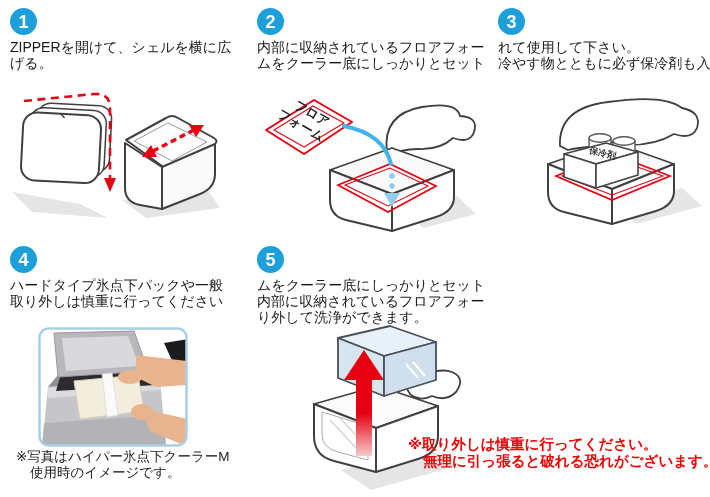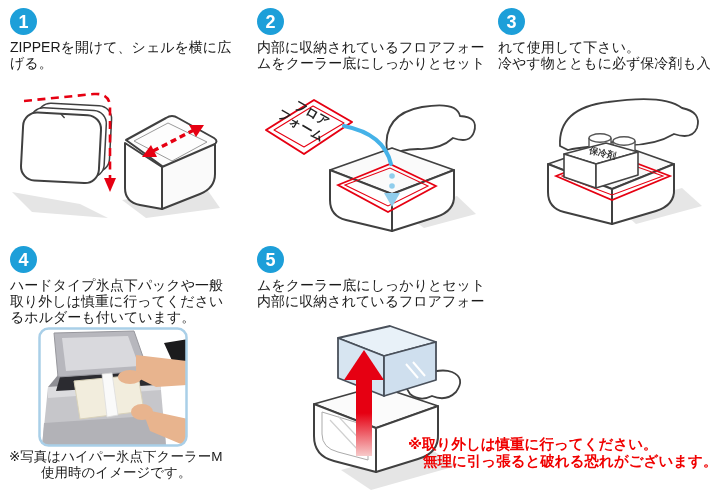--- a/index.html
+++ b/index.html
@@ -34,21 +34,21 @@
   }
   .step-text div { white-space: nowrap; }
   .illus { position: absolute; }
   .note {
     position: absolute;
     font-size: 13.5px;
     line-height: 16px;
     color: #1a1a1a;
   }
   .note div { white-space: nowrap; }
-  .note .indent { margin-left: 32px; }
+  .note .indent { margin-left: 14px; }
   .warning {
     position: absolute;
     font-size: 14.5px;
     line-height: 16.5px;
     font-weight: bold;
     color: #f00000;
   }
   .warning div { white-space: nowrap; }
   .warning .indent { margin-left: 15px; }
   svg text {
@@ -175,21 +175,20 @@
       <polygon points="72,76 114,64 114,87 72,100"></polygon>
     </g>
     <text transform="translate(78,68) rotate(13)" text-anchor="middle" font-size="9" font-weight="bold" fill="#333333">保冷剤</text>
   </svg>
 
   <div class="step" style="left:10px; top:246px;">
     <div class="badge">4</div>
     <div class="step-text">
       <div>ハードタイプ氷点下パックや一般</div>
       <div>取り外しは慎重に行ってください</div>
-      <div>るホルダーも付いています。</div>
     </div>
   </div>
 
   <svg class="illus" style="left:38px; top:327px;" width="150" height="120" viewBox="0 0 150 120">
     <defs>
       <clipPath id="photoClip">
           <rect x="1.5" y="1.5" width="147" height="117" rx="9"></rect>
         </clipPath>
     </defs>
     <rect x="1.5" y="1.5" width="147" height="117" rx="9" fill="#ffffff"></rect>
@@ -212,30 +211,31 @@
       <polygon points="126,16 150,12 150,42 136,38" fill="#1b1b1d"></polygon>
 
       <polygon points="98,28 150,34 150,58 118,60 98,50" fill="#e8b48e"></polygon>
       <ellipse cx="92" cy="50" rx="12" ry="7" fill="#e8b48e"></ellipse>
       <polygon points="104,82 150,92 150,120 112,104" fill="#e8b48e"></polygon>
       <ellipse cx="104" cy="85" rx="11" ry="8" fill="#e8b48e"></ellipse>
     </g>
     <rect x="1.5" y="1.5" width="147" height="117" rx="9" fill="none" stroke="#a9cfe8" stroke-width="2.5"></rect>
   </svg>
 
-  <div class="note" style="left:9px; top:449px;">
+  <div class="note" style="left:16px; top:449px;">
     <div>※写真はハイパー氷点下クーラーM</div>
     <div class="indent">使用時のイメージです。</div>
   </div>
 
   <div class="step" style="left:257px; top:246px;">
     <div class="badge">5</div>
     <div class="step-text">
       <div>ムをクーラー底にしっかりとセット</div>
       <div>内部に収納されているフロアフォー</div>
+      <div>り外して洗浄ができます。</div>
     </div>
   </div>
 
   <svg class="illus" style="left:286px; top:320px;" width="178" height="172" viewBox="0 0 178 172">
     <defs>
       <linearGradient id="arrowFade" x1="0" y1="1" x2="0" y2="0">
         <stop offset="0" stop-color="#f7caca"></stop>
         <stop offset="0.55" stop-color="#e60012"></stop>
       </linearGradient>
     </defs>

